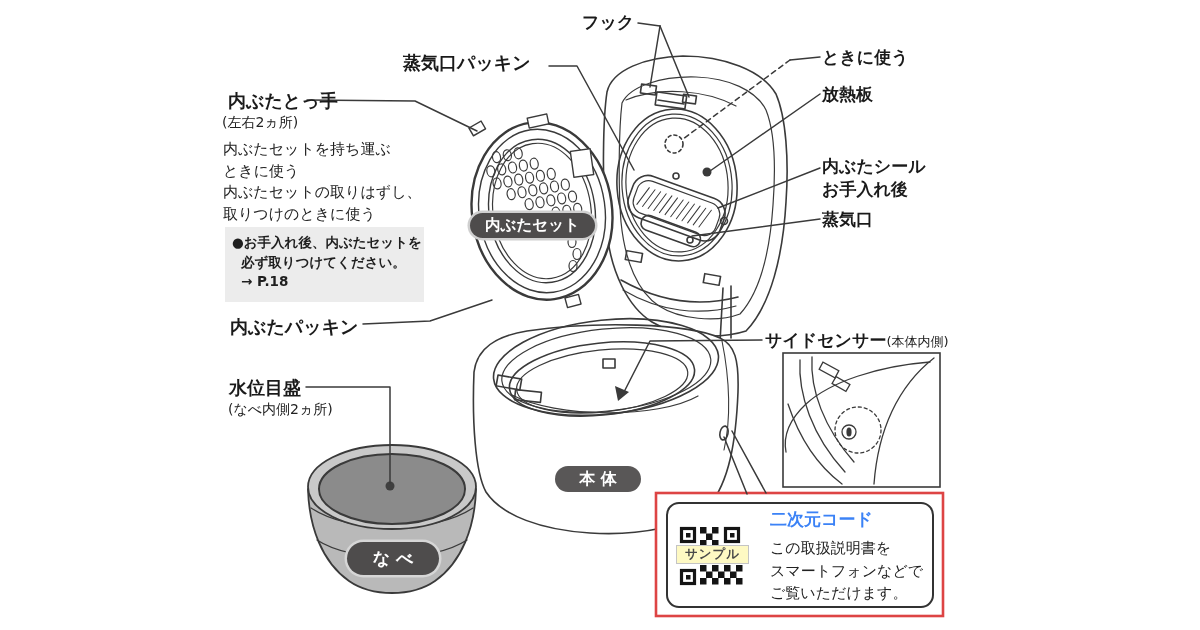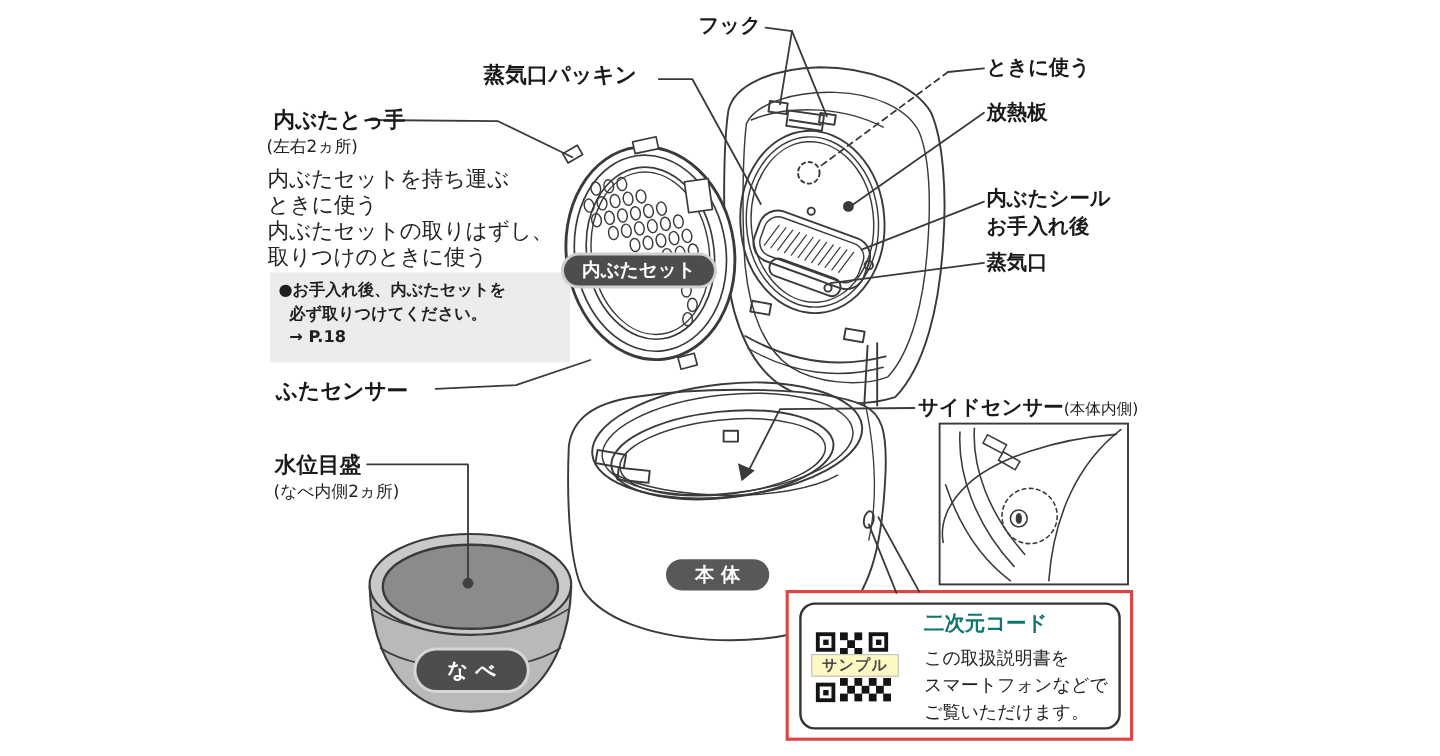--- a/index.html
+++ b/index.html
@@ -3,31 +3,31 @@
 <meta charset="utf-8">
 <style>
   html,body{margin:0;padding:0;background:#fff;}
   #canvas{position:relative;width:1200px;height:630px;background:#ffffff;overflow:hidden;
           font-family:"DejaVu Sans","Liberation Sans",sans-serif;color:#1a1a1a;}
   #art{position:absolute;left:0;top:0;width:1200px;height:630px;}
   .lbl{position:absolute;font-weight:bold;font-size:17px;line-height:1.25;white-space:nowrap;color:#1a1a1a;}
   .lbl.big{font-size:18px;}
   .sub{position:absolute;font-weight:normal;font-size:14px;color:#222;white-space:nowrap;}
   .multi{white-space:pre-line;}
-  .desc{position:absolute;font-size:18px;line-height:21.5px;color:#222;white-space:pre-line;}
-  .notebox{position:absolute;left:225px;top:227px;width:250px;height:75px;background:#ececec;box-sizing:border-box;padding:6px 7px 0 7px;}
+  .desc{position:absolute;font-size:15px;line-height:21.5px;color:#222;white-space:pre-line;}
+  .notebox{position:absolute;left:225px;top:227px;width:199px;height:75px;background:#ececec;box-sizing:border-box;padding:6px 7px 0 7px;}
   .notebox .nline{font-size:13.5px;font-weight:bold;line-height:19.5px;color:#1f1f1f;white-space:nowrap;}
   .notebox .indent{padding-left:9px;}
   .badge{position:absolute;background:#4e4c4c;color:#fff;font-weight:bold;display:flex;align-items:center;justify-content:center;white-space:nowrap;}
   .badge.inner-lid{left:470px;top:213px;width:125px;height:25px;border-radius:13px;font-size:15.5px;box-shadow:0 0 0 2.5px #cfcfcf;}
   .badge.body{left:555px;top:466px;width:86px;height:26px;border-radius:13px;font-size:16px;background:#595757;}
   .badge.pot{left:347px;top:542px;width:92px;height:33px;border-radius:17px;font-size:17px;box-shadow:0 0 0 2.5px #d6d6d6;}
   .qr-sample{position:absolute;left:676px;top:545px;width:73px;height:19px;background:#fef9c3;border:1.5px solid #c4c4c4;
              box-sizing:border-box;display:flex;align-items:center;justify-content:center;font-size:12.5px;font-weight:bold;color:#4a4a4a;letter-spacing:1px;}
-  .qr-title{position:absolute;left:770px;top:508px;font-size:17px;font-weight:bold;color:#0f766e;white-space:nowrap;}
+  .qr-title{position:absolute;left:770px;top:508px;font-size:17px;font-weight:bold;color:#3b82f6;white-space:nowrap;}
   .qr-desc{position:absolute;left:770px;top:537px;font-size:15px;line-height:22.5px;font-weight:500;color:#222;white-space:pre-line;}
 </style>
 </head>
 <body>
 
 <div id="canvas">
 
   <svg id="art" viewBox="0 0 1200 630">
 
     <g fill="none" stroke="#3a3a3a" stroke-width="1.6" stroke-linecap="round" stroke-linejoin="round">
@@ -236,21 +236,21 @@
 ときに使う
 内ぶたセットの取りはずし、
 取りつけのときに使う</div>
 
   <div class="notebox">
     <div class="nline">●お手入れ後、内ぶたセットを</div>
     <div class="nline indent">必ず取りつけてください。</div>
     <div class="nline indent">→ P.18</div>
   </div>
 
-  <div class="lbl big" style="left:230px;top:316px;">ふたセンサー</div>
+  <div class="lbl big" style="left:230px;top:316px;">内ぶたパッキン</div>
   <div class="lbl big" style="left:229px;top:377px;">水位目盛</div>
   <div class="sub" style="left:228px;top:401px;">(なべ内側2ヵ所)</div>
 
   <div class="lbl" style="left:765px;top:330px;">
     <span>サイドセンサー</span><span style="font-weight:normal;font-size:13px;margin-top:40px;">(本体内側)</span>
   </div>
 
   <div class="badge inner-lid">内ぶたセット</div>
   <div class="badge body">本 体</div>
   <div class="badge pot">な べ</div>

